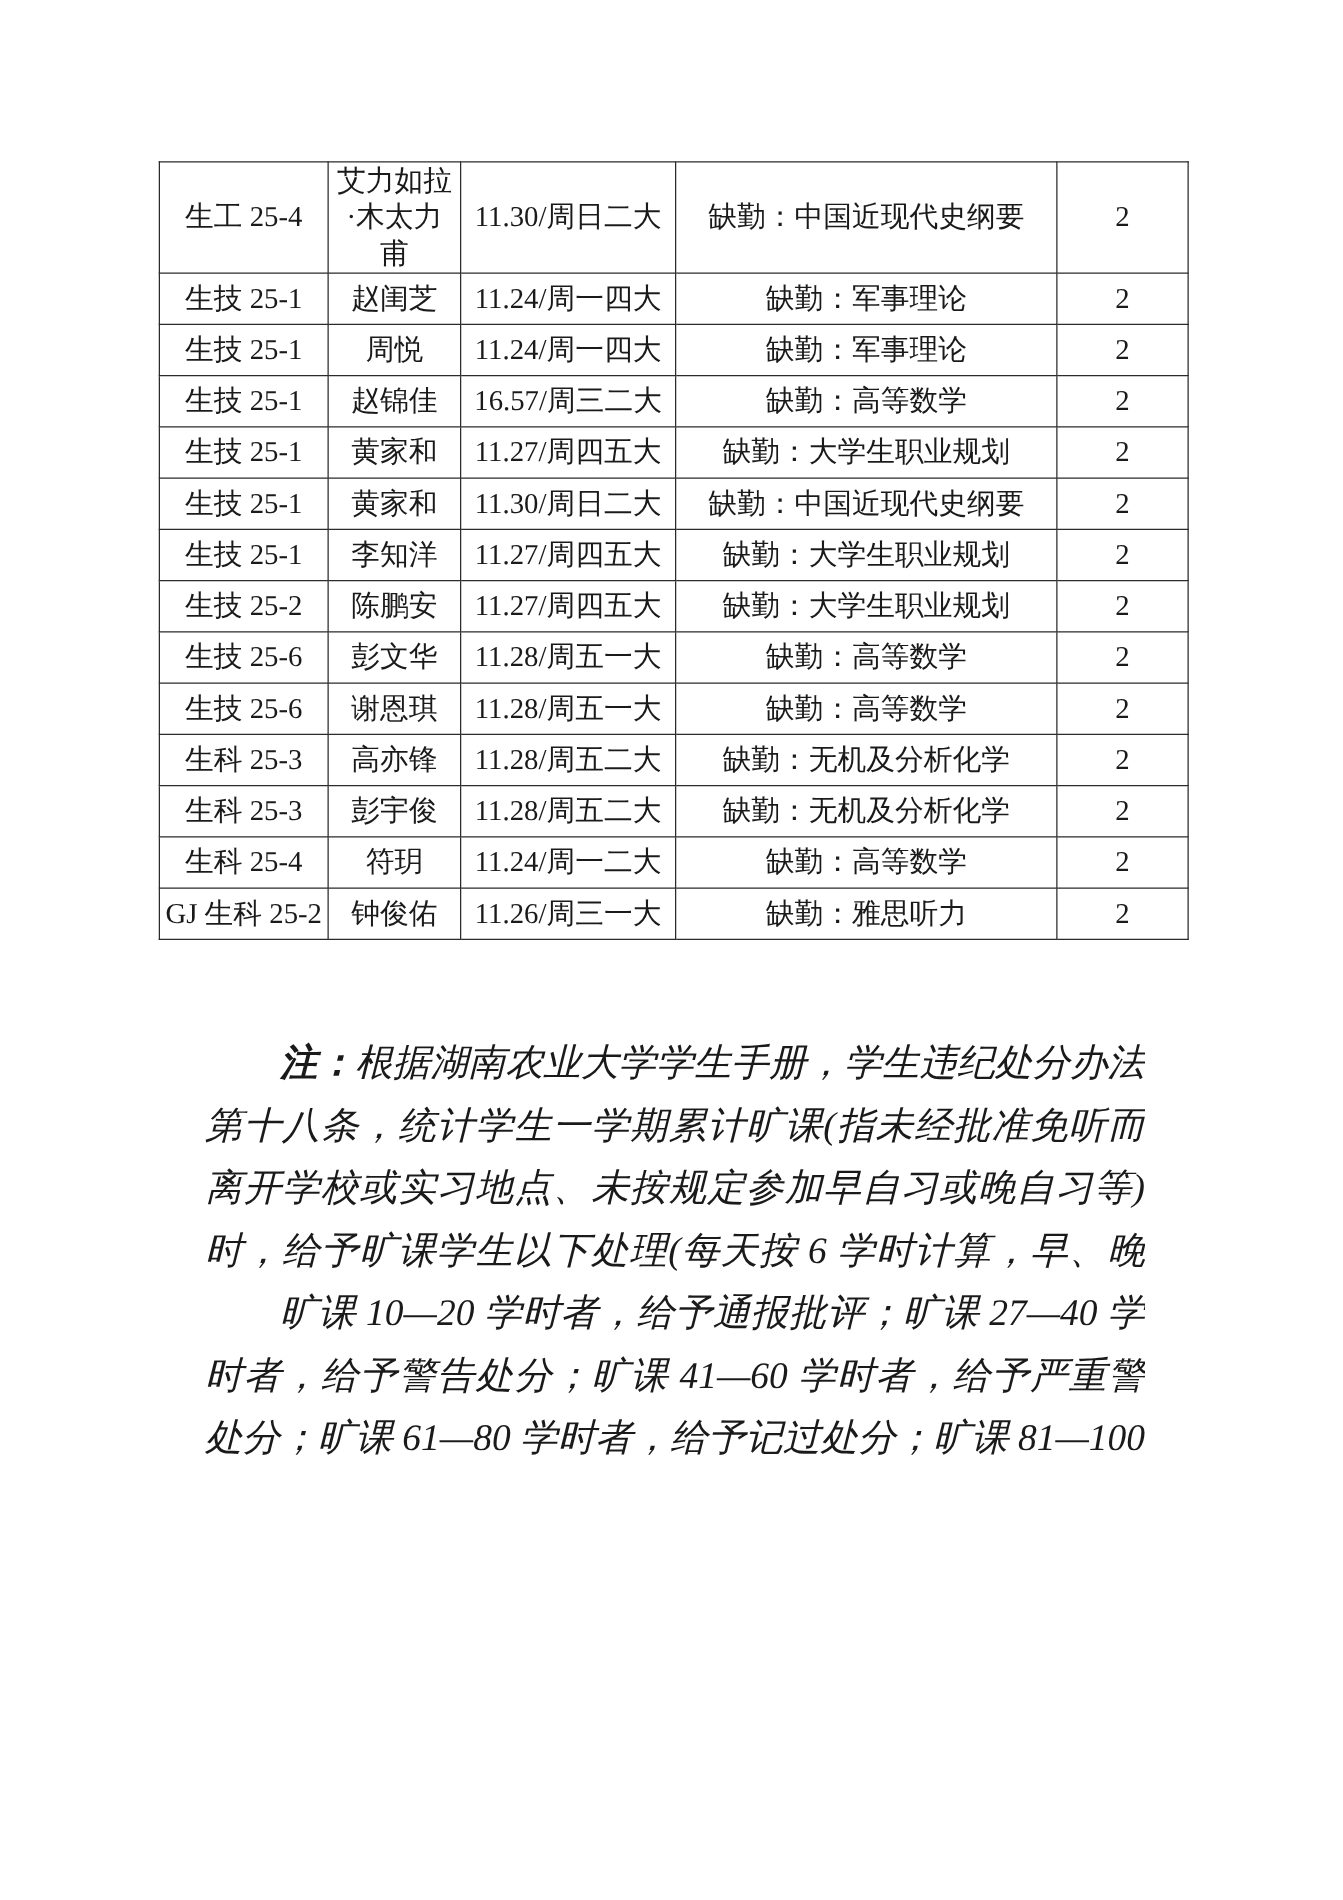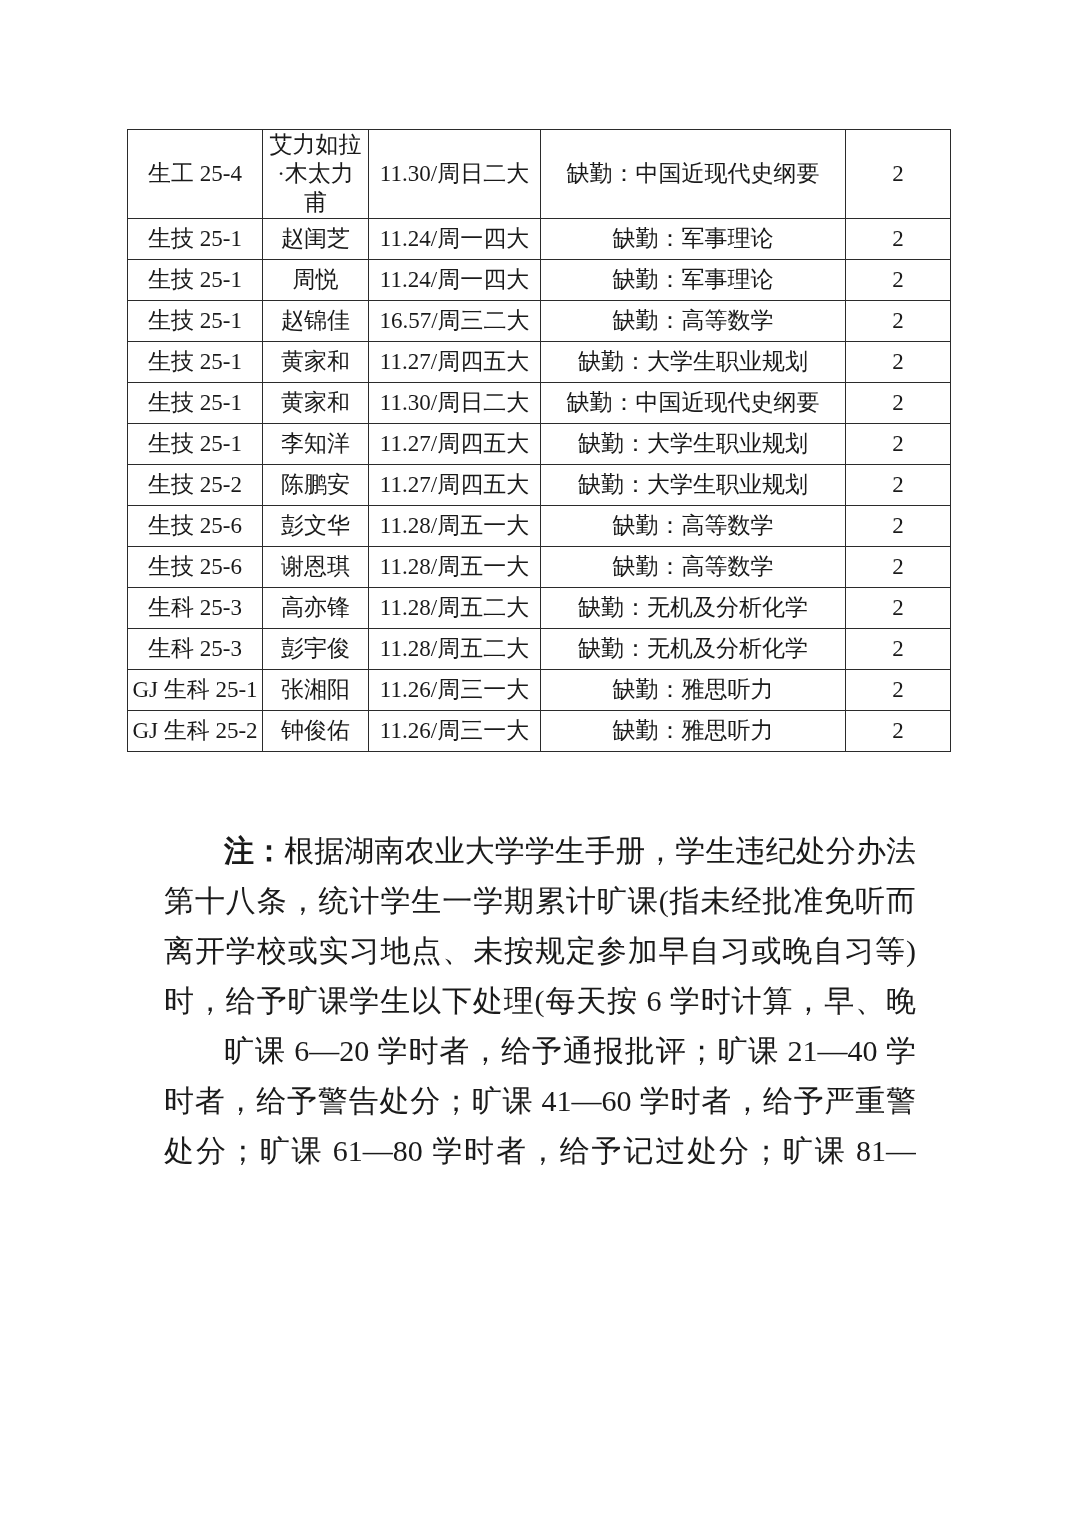--- a/index.html
+++ b/index.html
@@ -40,20 +40,21 @@
     font-size: 30px;
     color: #1a1a1a;
   }
   .nline {
     text-align: justify;
     text-align-last: justify;
     text-justify: inter-character;
     line-height: 50px;
     height: 50px;
     overflow: hidden;
+    font-style: italic;
   }
   .nline.para-start { text-indent: 60px; }
   .nline.para-end { text-align-last: left; }
   .bold { font-weight: bold; }
 </style>
 </head>
 <body>
 
 <div class="page">
 
@@ -144,43 +145,43 @@
         <td>2</td>
       </tr>
       <tr class="row">
         <td>生科 25-3</td>
         <td>彭宇俊</td>
         <td>11.28/周五二大</td>
         <td>缺勤：无机及分析化学</td>
         <td>2</td>
       </tr>
       <tr class="row">
-        <td>GJ 生科 25-1</td>
-        <td>张湘阳</td>
-        <td>11.26/周三一大</td>
-        <td>缺勤：雅思听力</td>
+        <td>生科 25-4</td>
+        <td>符玥</td>
+        <td>11.24/周一二大</td>
+        <td>缺勤：高等数学</td>
         <td>2</td>
       </tr>
       <tr class="row">
         <td>GJ 生科 25-2</td>
         <td>钟俊佑</td>
         <td>11.26/周三一大</td>
         <td>缺勤：雅思听力</td>
         <td>2</td>
       </tr>
     </tbody>
   </table>
 
   <div class="notes">
     <div>
       <div class="nline para-start"><span class="bold">注：</span><span>根据湖南农业大学学生手册，学生违纪处分办法</span></div>
       <div class="nline">第十八条，统计学生一学期累计旷课(指未经批准免听而不</div>
       <div class="nline">离开学校或实习地点、未按规定参加早自习或晚自习等)学</div>
       <div class="nline">时，给予旷课学生以下处理(每天按 6 学时计算，早、晚自</div>
     </div>
     <div>
-      <div class="nline para-start">旷课 6—20 学时者，给予通报批评；旷课 21—40 学</div>
+      <div class="nline para-start">旷课 10—20 学时者，给予通报批评；旷课 27—40 学</div>
       <div class="nline">时者，给予警告处分；旷课 41—60 学时者，给予严重警告</div>
       <div class="nline">处分；旷课 61—80 学时者，给予记过处分；旷课 81—100</div>
     </div>
   </div>
 
 </div>
 
 </body></html>

